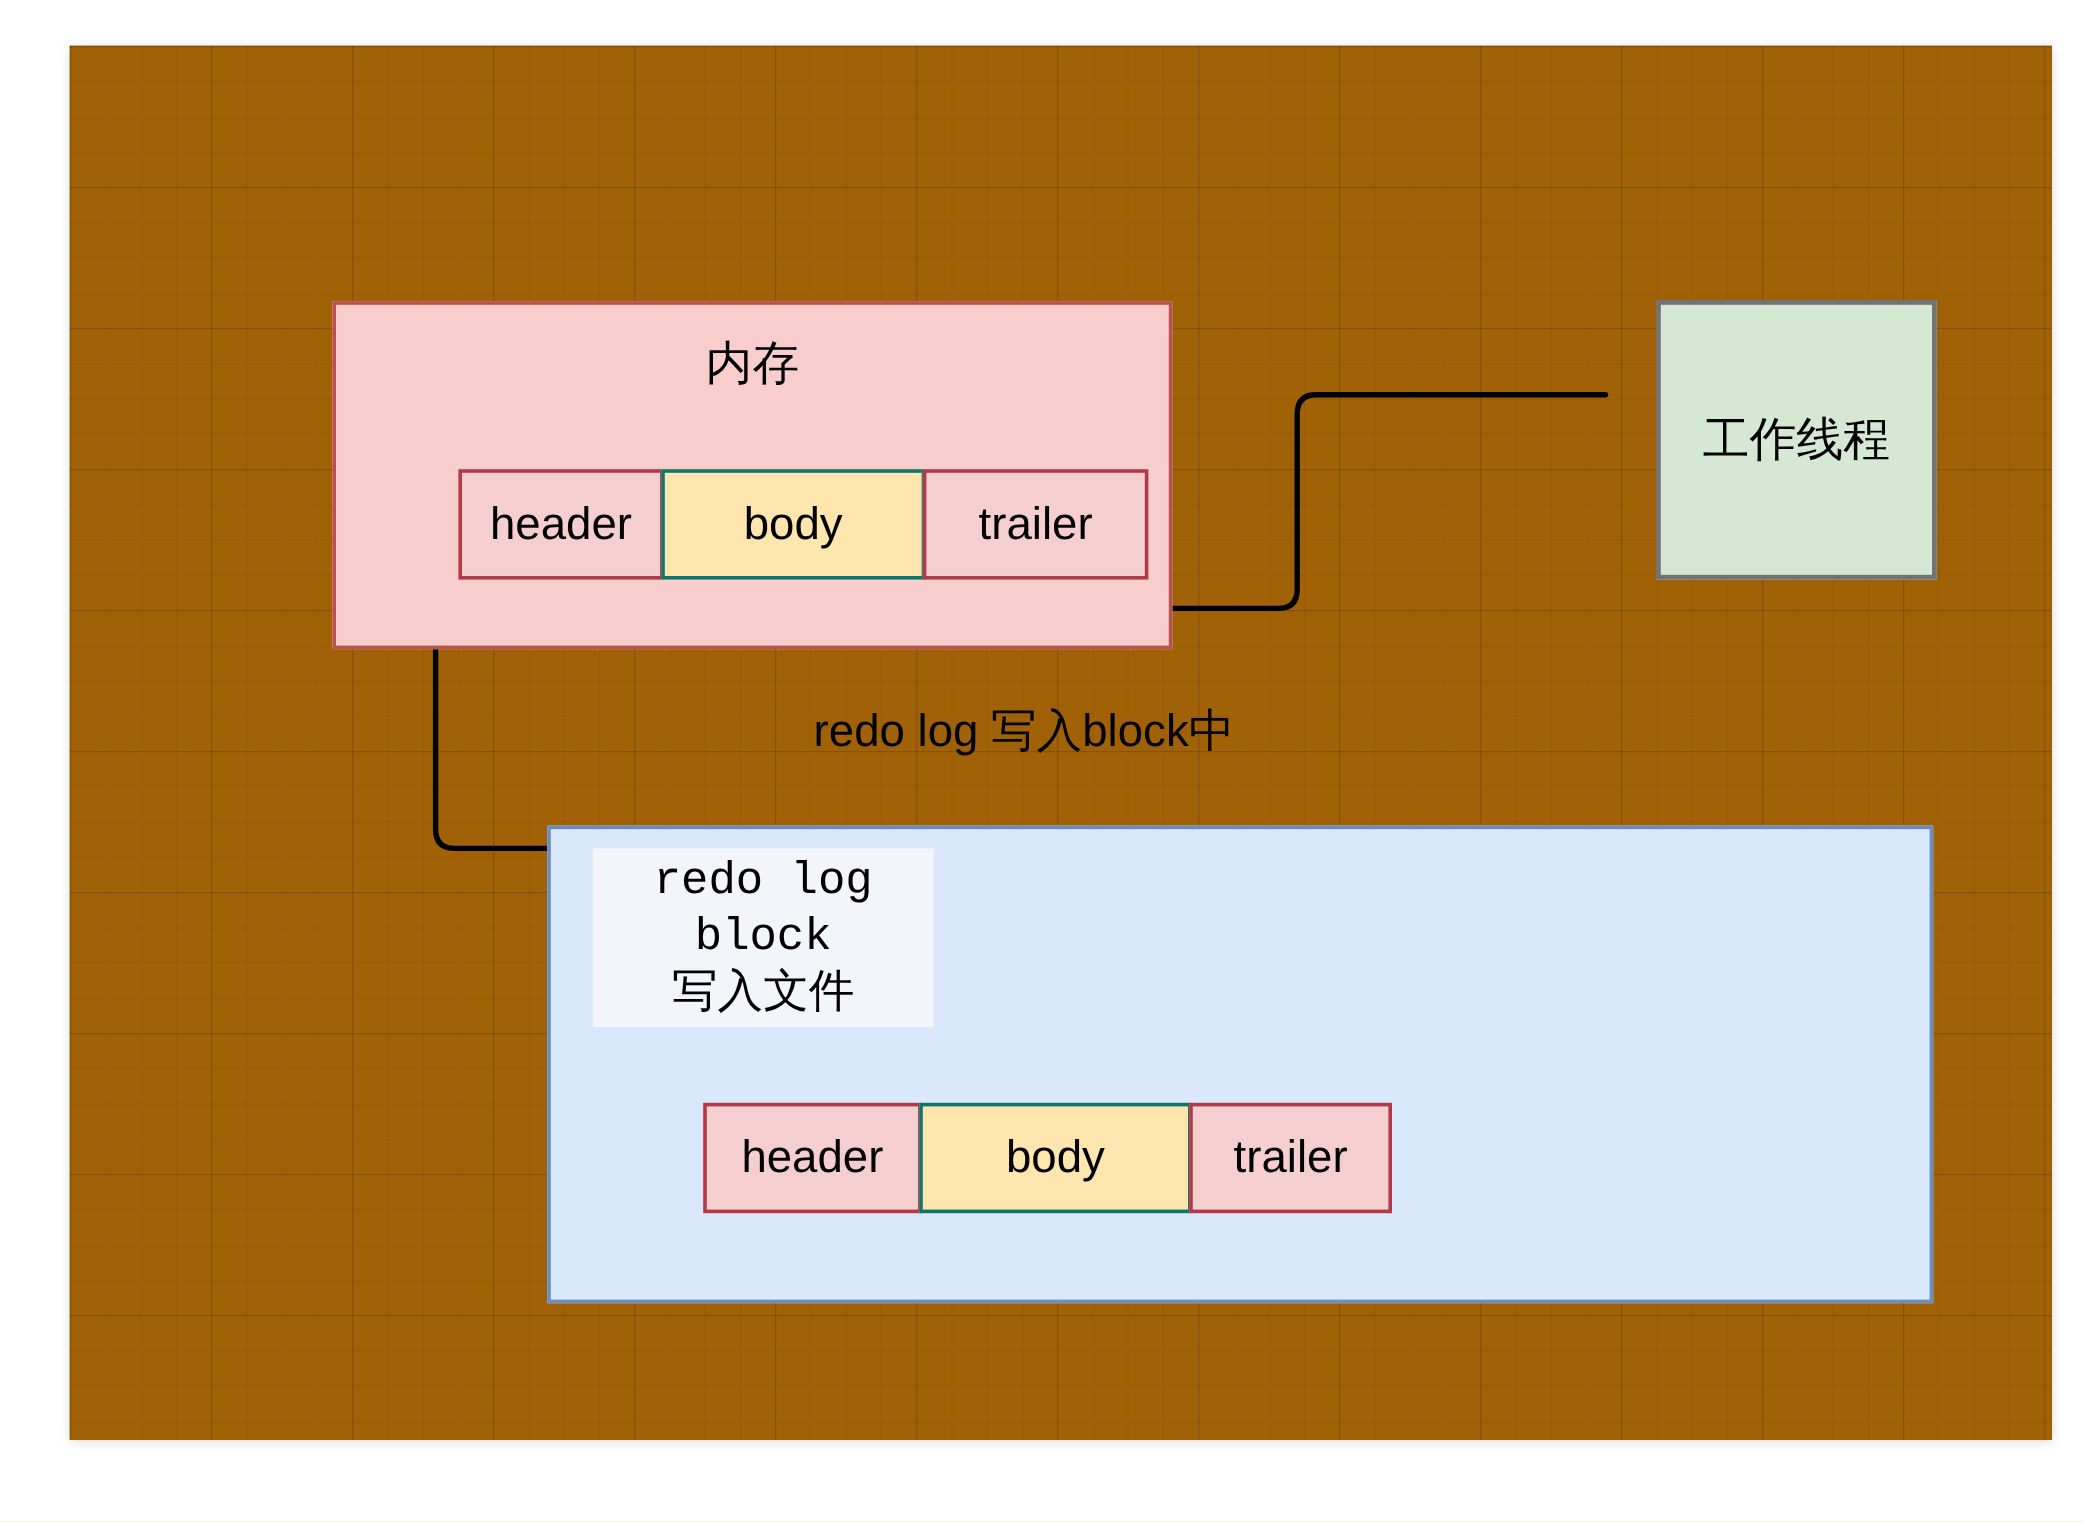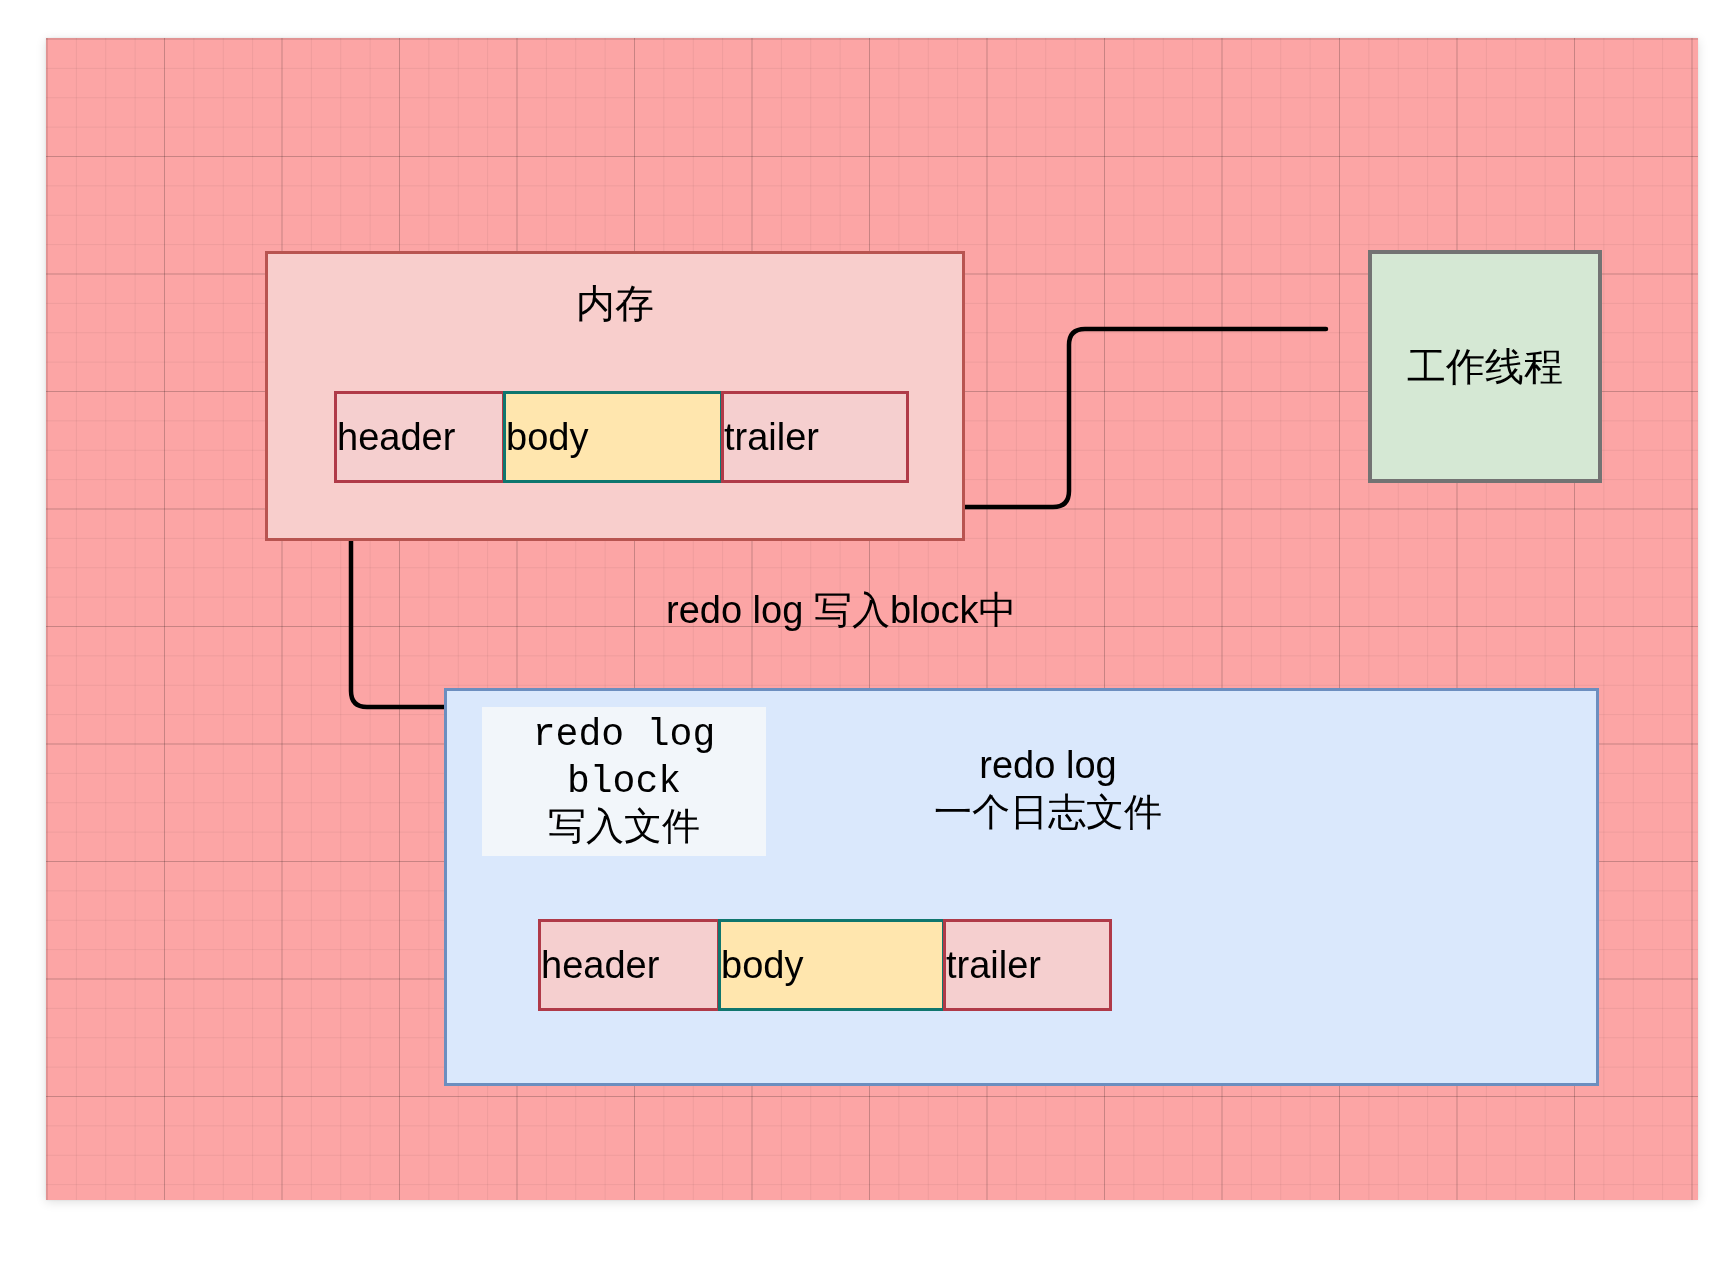--- a/index.html
+++ b/index.html
@@ -15,25 +15,25 @@
   #canvas-root {
     position: relative;
     width: 1736px;
     height: 1268px;
     background: #ffffff;
   }
 
   
   #sheet {
     position: absolute;
-    left: 46px;
+    left: 58px;
     top: 38px;
     width: 1652px;
     height: 1162px;
-    background: #fca5a5;
+    background: #a16207;
     box-shadow: 0 2px 10px rgba(0,0,0,0.13), 0 0 2px rgba(0,0,0,0.08);
   }
 
   
   #grid {
     position: absolute;
     inset: 0;
     background-image:
       linear-gradient(to right, rgba(0,0,0,0.16) 1px, transparent 1px),
       linear-gradient(to bottom, rgba(0,0,0,0.16) 1px, transparent 1px),
@@ -93,23 +93,24 @@
     background: #dae8fc;
     border: 3px solid #6c8ebf;
   }
 
   
   .seg {
     position: absolute;
     box-sizing: border-box;
     display: flex;
     align-items: center;
-    justify-content: flex-start;
+    justify-content: center;
     font-size: 38px;
     color: #000000;
+    margin-left: 36px;
   }
   .seg-pink {
     background: #f5cfcf;
     border: 3px solid #b03a48;
   }
   .seg-yellow {
     background: #ffe6ae;
     border: 3px solid #0f766e;
   }
 
@@ -220,17 +221,15 @@
     </div>
     <div class="seg seg-pink" id="file-trailer">
       <span>trailer</span>
     </div>
 
     <div class="label" id="label-write-block">redo log 写入block中</div>
 
     <div class="label" id="label-write-file">redo log block
 写入文件</div>
 
-    <div class="label" id="label-redolog-file">redo log
-一个日志文件</div>
 
   </div>
 </div>
 
 </body></html>

